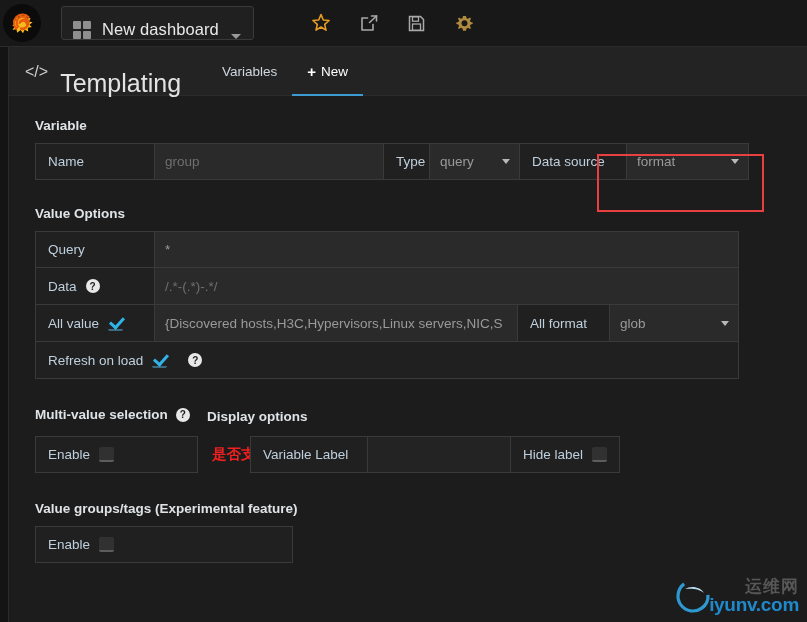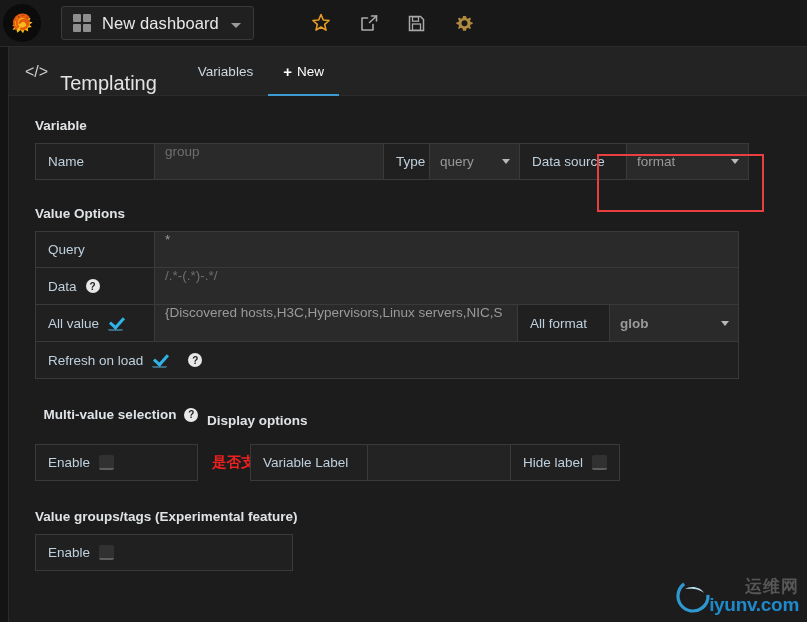--- a/index.html
+++ b/index.html
@@ -25,21 +25,21 @@
     display: flex; align-items: center; justify-content: center;
     flex: 0 0 44px;
   }
   .gf-logo svg { display:block; }
 
   .dash-picker {
     height: 34px;
     border: 1px solid #3a3a3a;
     border-radius: 3px;
     background: #202020;
-    display: flex; align-items: center;
+    display: flex; align-items: flex-end;
     padding: 0 12px 0 11px;
     margin-left: 17px;
     cursor: pointer;
   }
   .grid-icon {
     display: grid;
     grid-template-columns: 8px 8px;
     grid-template-rows: 8px 8px;
     gap: 2px;
     margin-right: 11px;
@@ -85,21 +85,21 @@
     border-bottom: 1px solid #2b2b2b;
     background: #232323;
     padding-left: 16px;
   }
   .tab-heading {
     display: flex; align-items: center;
     height: 47px;
     padding-right: 26px;
   }
   .code-icon { color: #cfcfcf; font-size: 16px; margin-right: 12px; font-family: "Liberation Sans", sans-serif; }
-  .tab-heading-text { color: #e3e3e3; font-size: 20px; margin-top: 24px; }
+  .tab-heading-text { color: #e3e3e3; font-size: 25px; margin-top: 24px; }
   .tab {
     height: 47px;
     display: flex; align-items: center;
     padding: 0 15px;
     color: #cfd8e0;
     font-size: 13.5px;
     cursor: pointer;
     border-bottom: 2px solid transparent;
     position: relative;
     top: 1px;
@@ -139,21 +139,21 @@
     background: #202021;
     color: #bfd0dd;
     font-size: 13.5px;
     display: flex; align-items: center;
     padding: 0 12px;
     white-space: nowrap;
     gap: 9px;
   }
   .cell-input {
     background: #2a2a2b;
-    display: flex; 
+    display: flex; align-items: center;
     padding: 0 10px;
     overflow: hidden;
   }
   .cell-input .txt {
     color: #9a9a9a;
     font-size: 13.5px;
     white-space: nowrap;
   }
   .cell-input .txt.ph { color: #6f6f6f; }
   .cell-sep { width: 1px; background: #3a3a3a; flex: 0 0 1px; }
@@ -371,39 +371,39 @@
           </div>
           <div class="cell-sep"></div>
           <div class="cell-input" style="width:362px;">
             <span class="txt">{Discovered hosts,H3C,Hypervisors,Linux servers,NIC,S</span>
           </div>
           <div class="cell-sep"></div>
           <div class="cell-label" style="width:91px;">
             <span>All format</span>
           </div>
           <div class="cell-sep"></div>
-          <div class="select" style="flex:1;font-weight:bold;">
+          <div class="select" style="flex:1;">
             <span class="txt">glob</span>
             <span class="arr"></span>
           </div>
         </div>
 
         <div class="row">
           <div class="cell-label" style="flex:1; background:#202021;">
             <span>Refresh on load</span>
             <span class="cb on">
                 <span class="box"></span>
               </span>
             <span class="help" style="margin-left:12px;">?</span>
           </div>
         </div>
       </div>
 
       <div style="display:flex; align-items:center; margin-bottom:10px;">
-        <div class="section-title" style="margin-bottom:12px; width:172px;justify-content:center;">
+        <div class="section-title" style="margin-bottom:4px; width:172px;">
           <span>Multi-value selection</span>
           <span class="help">?</span>
         </div>
         <div class="section-title" style="margin-bottom:0;">Display options</div>
       </div>
 
       <div class="mv-wrap" style="margin-bottom:28px;">
         <div class="row" style="width:163px;">
           <div class="cell-label" style="flex:1;">
             <span>Enable</span>

